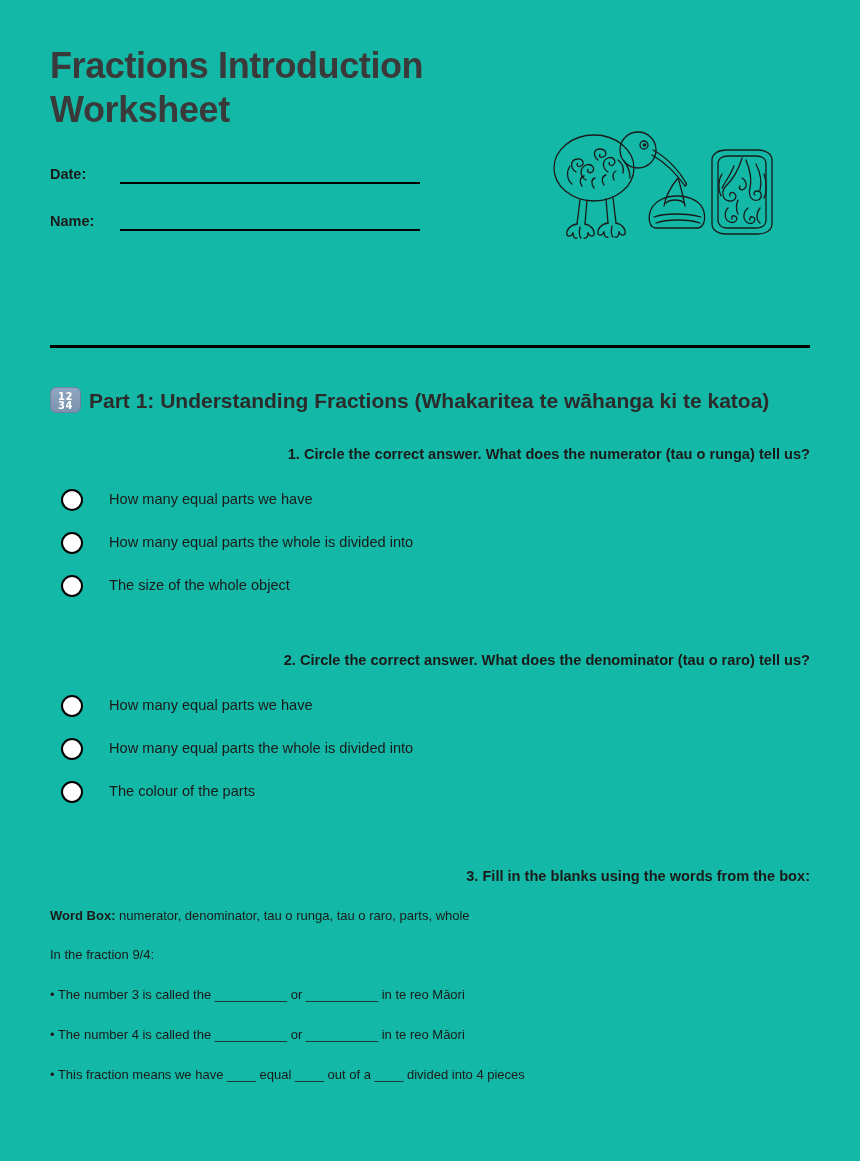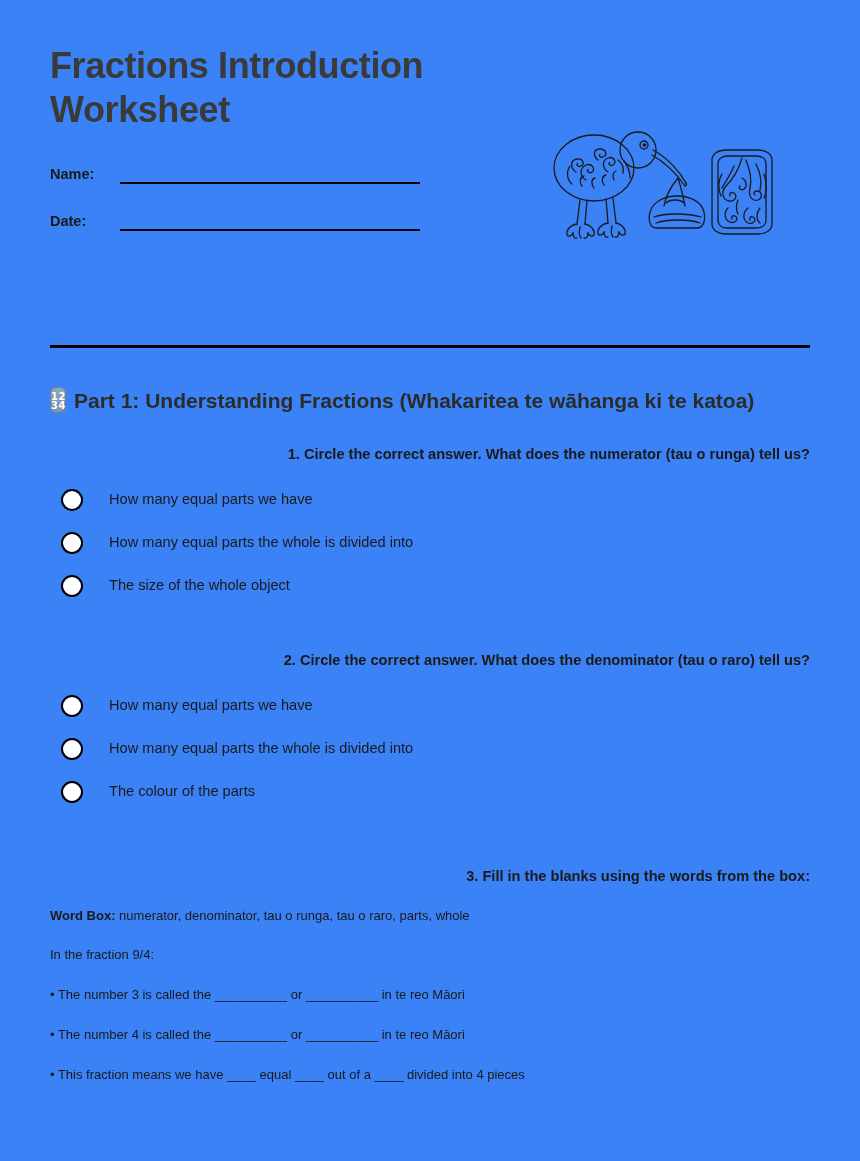--- a/index.html
+++ b/index.html
@@ -12,21 +12,21 @@
     height: 1161px;
     font-family: "Liberation Sans", sans-serif;
     color: #1a1a1a;
     overflow: hidden;
     position: relative;
   }
   .page {
     position: relative;
     width: 860px;
     height: 1161px;
-    background: #3b82f6;
+    background: #14b8a6;
   }
 
   
   .header {
     position: absolute;
     left: 50px;
     top: 44px;
     width: 480px;
   }
   .doc-title {
@@ -100,21 +100,21 @@
   .section-heading {
     font-size: 21px;
     font-weight: 700;
     line-height: 1.42;
     color: #2b2b2b;
     margin: 0 0 14px 0;
     display: block;
   }
   .emoji-num {
     display: inline-block;
-    width: 16px;
+    width: 31px;
     height: 26px;
     border-radius: 6px;
     background: linear-gradient(#8fa7c0, #7b93ae);
     border: 1px solid #6b82a0;
     position: relative;
     vertical-align: -5px;
     margin-right: 8px;
     box-sizing: border-box;
   }
   .emoji-num i {
@@ -190,25 +190,25 @@
 <body>
 
 <div class="page">
 
   <div class="header">
     <h1 class="doc-title">Fractions Introduction Worksheet</h1>
   </div>
 
   <div class="field-block">
     <div class="field-row">
+      <span class="field-label">Date:</span>
+      <span class="field-line"></span>
+    </div>
+    <div class="field-row">
       <span class="field-label">Name:</span>
-      <span class="field-line"></span>
-    </div>
-    <div class="field-row">
-      <span class="field-label">Date:</span>
       <span class="field-line"></span>
     </div>
   </div>
 
   <div class="illustration">
     <svg viewBox="0 0 248 125" xmlns="http://www.w3.org/2000/svg" fill="none" stroke="#1a1a1a" stroke-width="1.3" stroke-linecap="round" stroke-linejoin="round">
 
       <ellipse cx="48" cy="48" rx="40" ry="33"></ellipse>
 
       <circle cx="92" cy="30" r="18"></circle>

